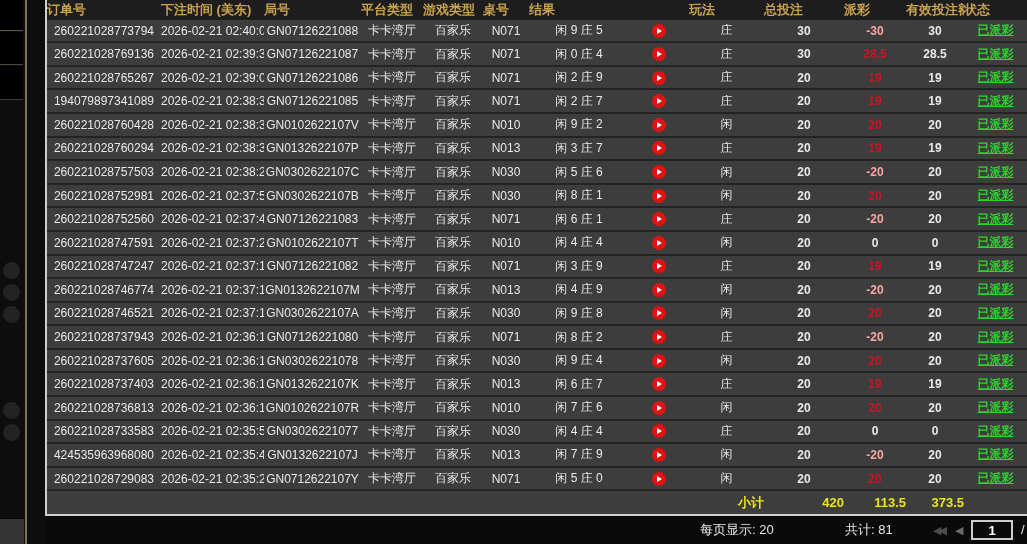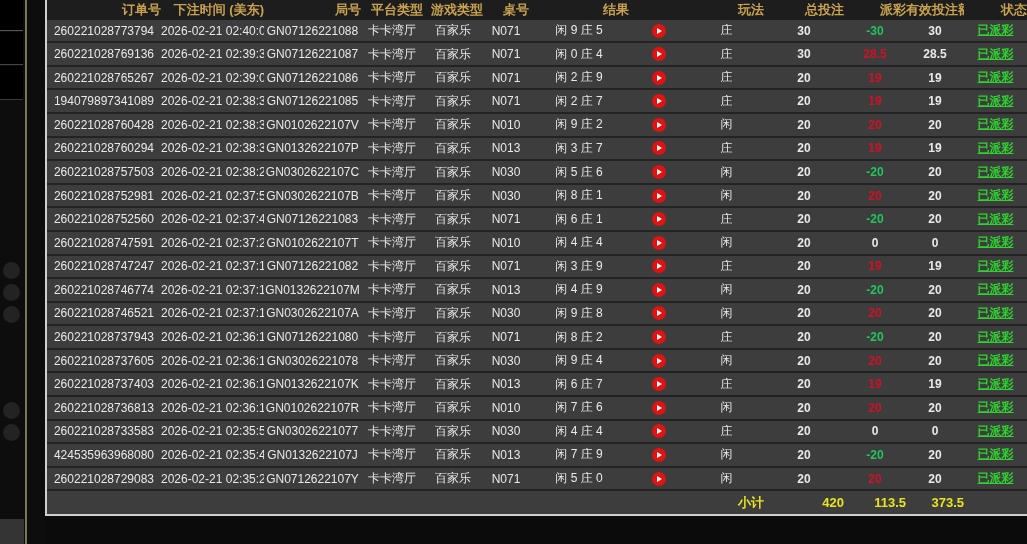--- a/index.html
+++ b/index.html
@@ -15,28 +15,28 @@
   .ls-box.b3 { top:66px; height:34px; border-bottom:1px solid #3a3a3a; }
   .ls-vline { position:absolute; left:25px; top:0; width:2px; height:544px; background:#7d7460; }
   .ls-circ { position:absolute; left:3px; width:17px; height:17px; border-radius:50%; background:#232323; }
   .ls-bottom { position:absolute; left:0; top:519px; width:24px; height:25px; background:#343434; }
 
   
   .panel { position:absolute; left:45px; top:0; width:982px; height:516px;
            background:#3d3d3d; border-left:2px solid #cfcfcf; border-bottom:2px solid #cfcfcf; }
   table { width:100%; height:100%; border-collapse:collapse; table-layout:fixed; }
   thead th { background:#1d1d1d; color:#c8a24f; font-weight:bold; font-size:13px;
-             height:20px; text-align:right; white-space:nowrap; overflow:hidden; }
+             height:20px; text-align:left; white-space:nowrap; overflow:hidden; }
   tbody td { background:#3d3d3d; color:#e9e9e9; font-size:12px; text-align:center;
              border-bottom:2px solid #232323; white-space:nowrap; overflow:hidden; }
   tr.summary td { color:#e9e520; font-weight:bold; font-size:13px;text-align:right; }
   tr:last-child td { border-bottom:none; }
   td.num { font-weight:bold; }
   td.pay-red { color:#d01126; }
-  td.pay-green { color:#22c55e; }
+  td.pay-green { color:#fca5a5; }
   td.pay-white { color:#e9e9e9; }
   td.status { color:#2fd32f; font-weight:bold;text-decoration:underline; }
   .play-btn { width:14px; height:14px; border-radius:50%; background:#e01212;
               display:flex; align-items:center; justify-content:center; margin:0 auto; cursor:pointer; }
   .play-btn::after { content:''; display:block; width:0; height:0; margin-left:1px;
                      border-left:5px solid #fff; border-top:3px solid transparent; border-bottom:3px solid transparent; }
 
   
   .bottom-bar { position:absolute; left:45px; top:516px; width:982px; height:28px; background:#0a0a0a; }
   .bottom-bar span { position:absolute; top:0; height:28px; line-height:28px;
@@ -455,14 +455,22 @@
             <td>小计</td>
             <td>420</td>
             <td>113.5</td>
             <td>373.5</td>
             <td></td>
           </tr>
         </tbody>
     </table>
   </div>
 
+  <div class="bottom-bar">
+    <span class="pp-label">每页显示: 20</span>
+    <span class="tc-label">共计: 81</span>
+    <span class="pg-first">◀◀</span>
+    <span class="pg-prev">◀</span>
+    <input class="page-input" value="1" style="">
+    <span class="pg-slash">/</span>
+  </div>
 
 </div>
 
 </body></html>

